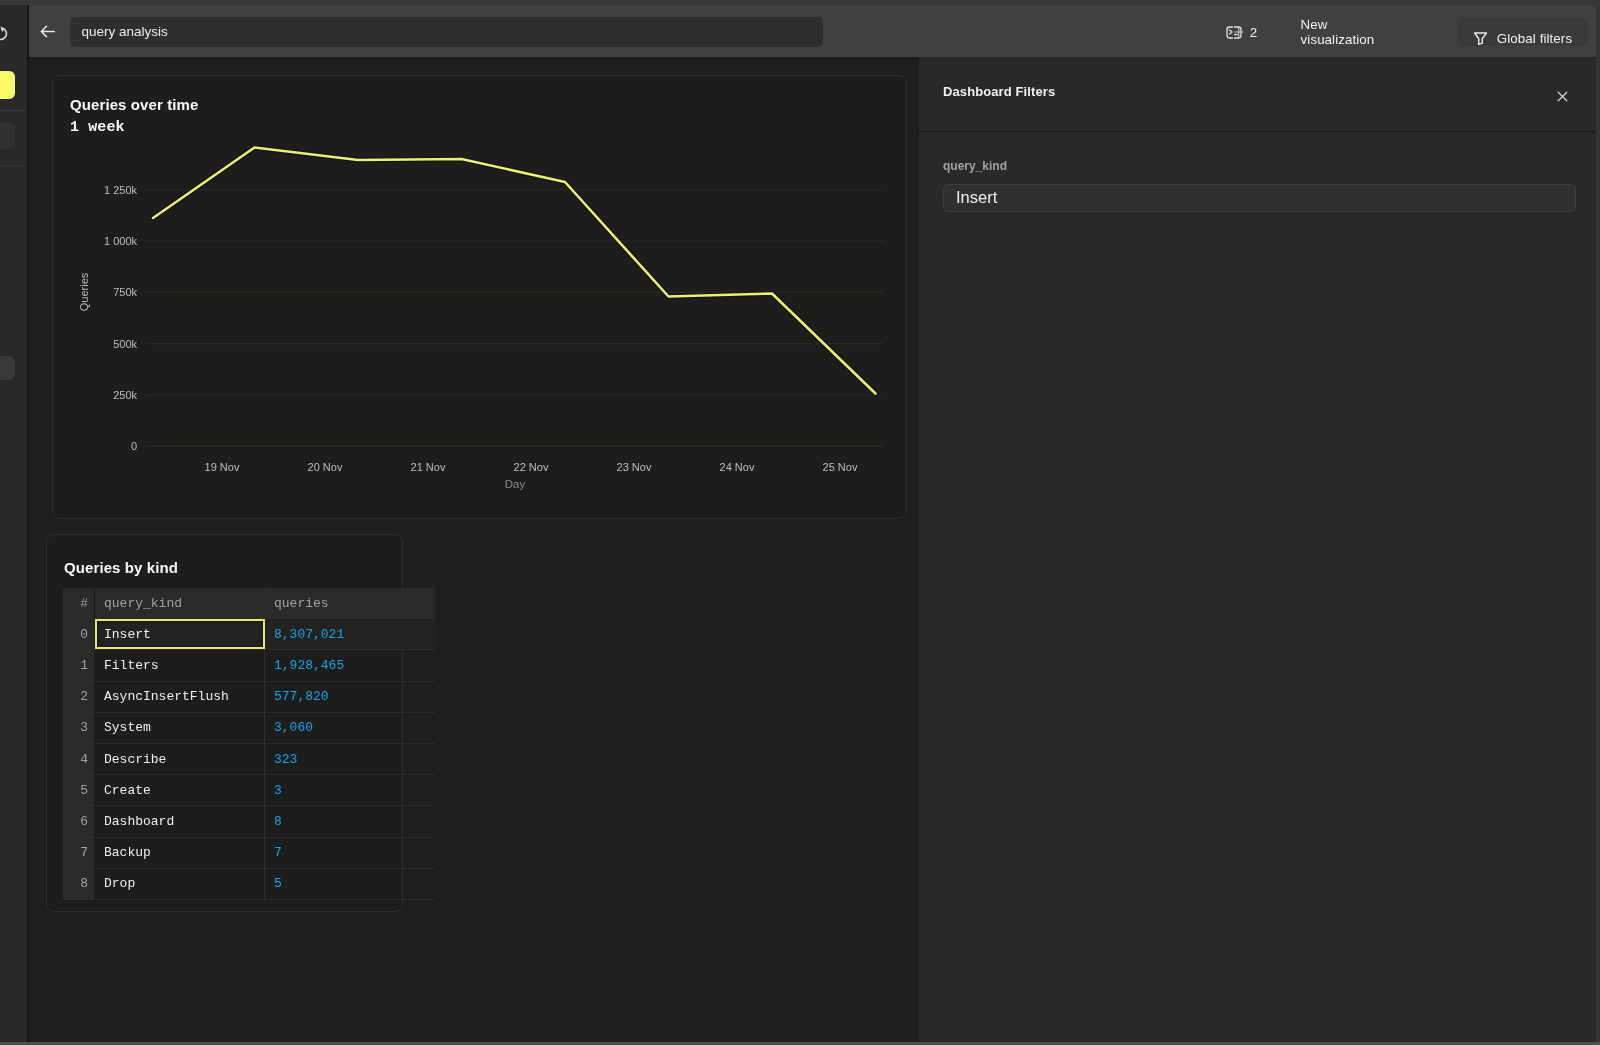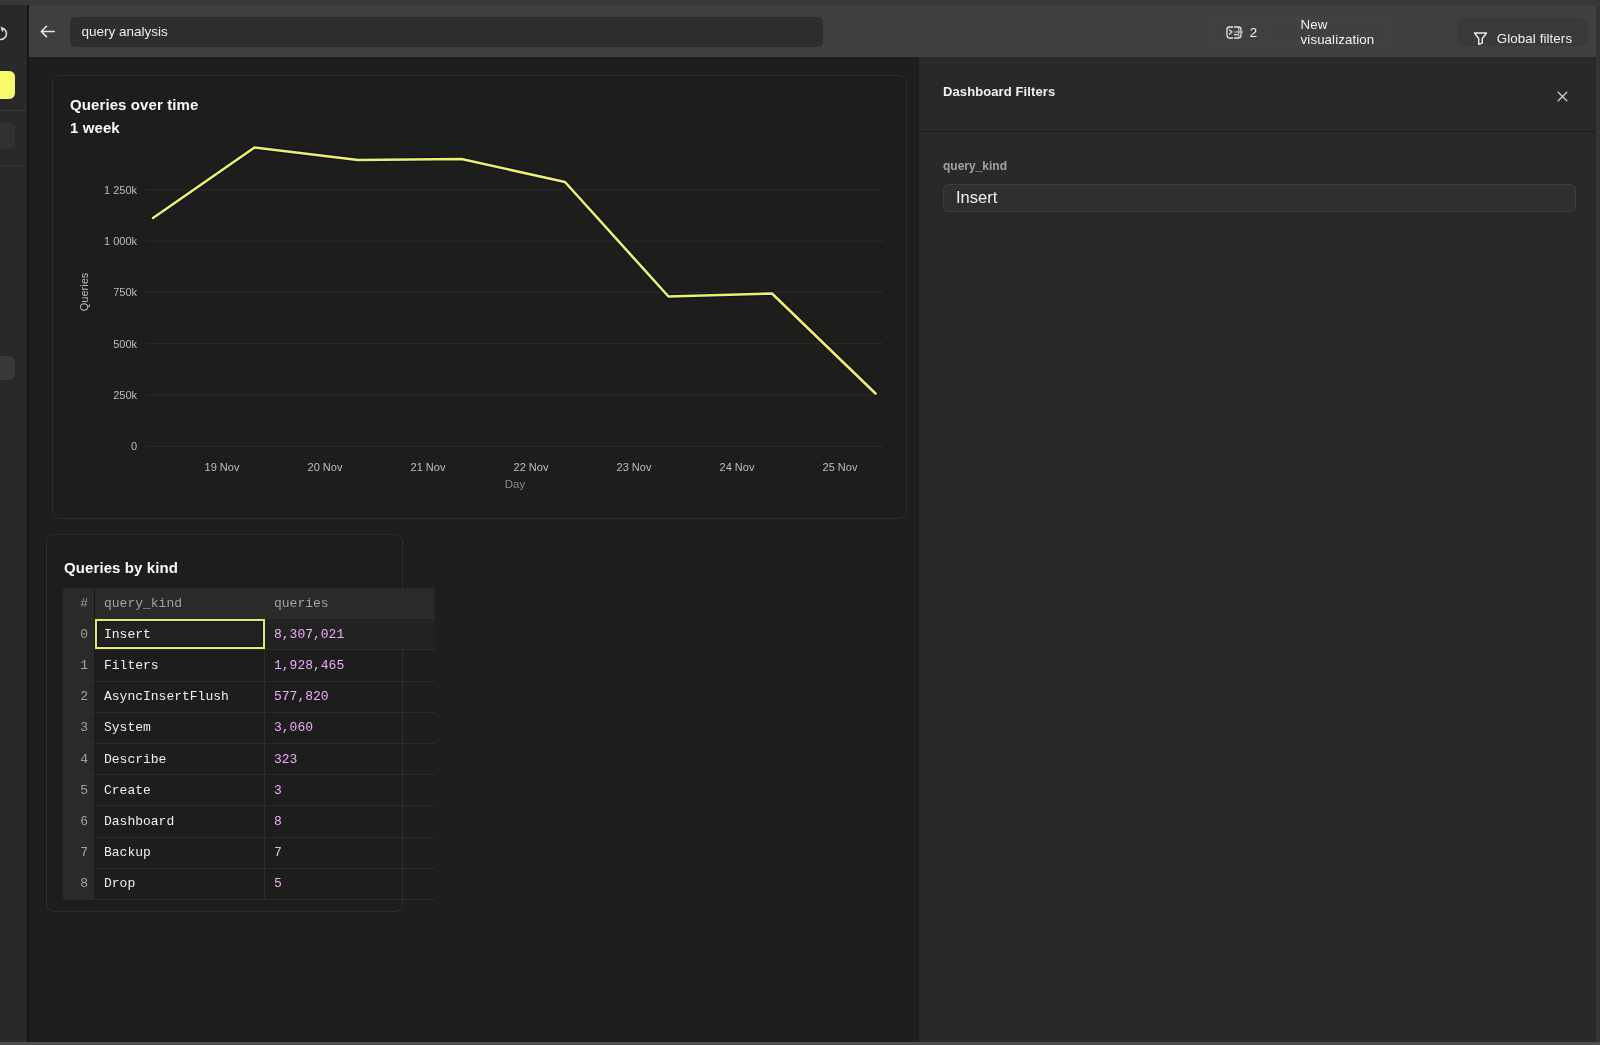--- a/index.html
+++ b/index.html
@@ -33,21 +33,21 @@
   .card { background:#1d1d1b; border:1px solid #2e2e2c; border-radius:8px; position:absolute; }
   #chartcard { left:23px; top:18px; width:855px; height:444px; }
   #tablecard { left:17px; top:477px; width:357px; height:378px; }
   .cardtitle { font-weight:bold; font-size:15px; color:#fafafa; letter-spacing:0.1px; }
 
   
   #qtable { position:absolute; left:16px; top:53px; width:372px; font-family:"Liberation Mono", monospace; font-size:13px; }
   .trow { display:flex; height:31.2px; align-items:center; border-bottom:1px solid #2c2c2a; }
   .c-idx { width:32px; height:100%; background:#2a2a28; color:#a2a2a2; display:flex; align-items:center; justify-content:flex-end; padding-right:6px; flex:none; border-right:1px solid #1a1a18; }
   .c-kind { width:170px; height:100%; display:flex; align-items:center; padding-left:9px; color:#f0f0f0; flex:none; border-right:1px solid #2c2c2a; }
-  .c-q { flex:1; height:100%; display:flex; align-items:center; padding-left:9px; color:#f0abfc; }
+  .c-q { flex:1; height:100%; display:flex; align-items:center; padding-left:9px; color:#0ea5e9; }
   .thead { background:#2a2a28; color:#a2a2a2; }
   .thead .c-kind, .thead .c-q { color:#a2a2a2; }
   .row-sel { background:#222220; }
   .kind-sel { border:2px solid #e8eb5f !important; padding-left:7px !important; box-shadow: inset 0 0 0 1.5px #15152e; }
 
   
   #rightpanel { left:919px; top:57px; width:681px; height:988px; background:#29292b; }
   #rp-head { position:absolute; left:0; top:0; width:681px; height:75px; border-bottom:1px solid #1d1d1f; }
   #rp-title { position:absolute; left:24px; top:27px; font-size:13px; font-weight:bold; color:#f2f2f2; letter-spacing:0.1px; }
   #rp-close { position:absolute; left:636px; top:31.5px; width:15px; height:15px; }
@@ -99,21 +99,21 @@
     <svg width="15" height="15" viewBox="0 0 15 15" fill="none" stroke="#ececec" stroke-width="1.4" stroke-linejoin="round">
       <path d="M1.5 2 H13.5 L9.3 7.5 V12.2 L5.7 13.4 V7.5 Z"></path>
     </svg>
     <span style="margin-left:9px;">Global filters</span>
   </div>
 </div>
 
 <div class="abs" id="content">
   <div class="card" id="chartcard">
     <div class="cardtitle" style="position:absolute;left:17px;top:20px;">Queries over time</div>
-    <div class="cardtitle" style="position:absolute;left:17px;top:43px;">1 week</div>
+    <div class="cardtitle" style="position:absolute;left:17px;top:43px;font-family:Liberation Mono, monospace;">1 week</div>
     <svg class="abs" style="left:0;top:0;" width="853" height="442" viewBox="0 0 853 442">
       <g stroke="#2d2d2b" stroke-width="1">
         <line x1="93" y1="113.7" x2="830" y2="113.7"></line>
         <line x1="93" y1="165" x2="830" y2="165"></line>
         <line x1="93" y1="216.3" x2="830" y2="216.3"></line>
         <line x1="93" y1="267.7" x2="830" y2="267.7"></line>
         <line x1="93" y1="319" x2="830" y2="319"></line>
         <line x1="93" y1="370.3" x2="830" y2="370.3"></line>
       </g>
       <g font-family="Liberation Sans, sans-serif" font-size="11" fill="#bdbdbd" text-anchor="end">

